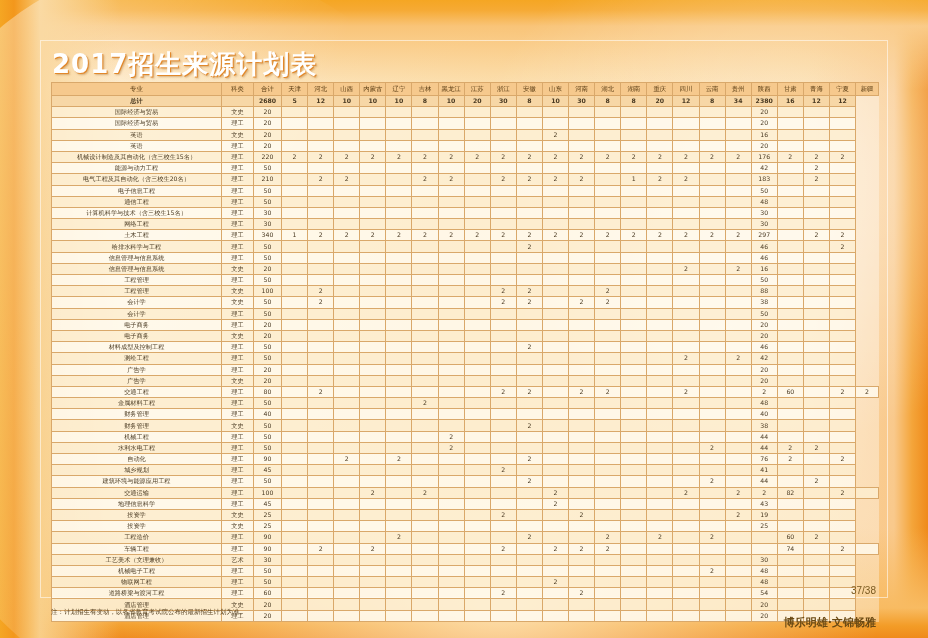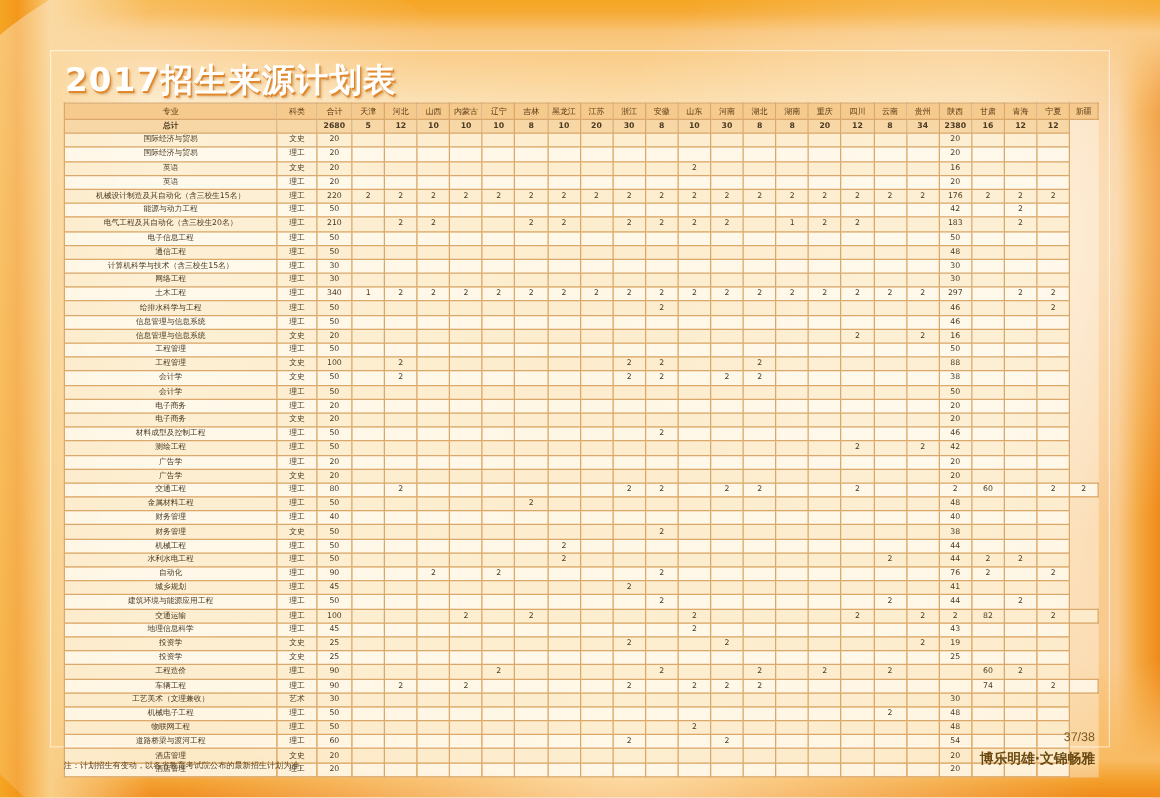--- a/index.html
+++ b/index.html
@@ -85,21 +85,21 @@
   .note {
     position:absolute; left:51px; top:608px;
     font-size: 6.5px; color: #5a4423;
     font-family: "DejaVu Sans", sans-serif;
   }
   .pagenum {
     position:absolute; right:52px; bottom:42px;
     font-size: 10px; color: #7a5a20; font-family: "Liberation Sans", sans-serif;
   }
   .brand {
-    position:absolute; right:52px; bottom:24px;
+    position:absolute; right:52px; bottom:8px;
     font-size: 11px; font-weight:bold; color: #6b4a14;
     font-family: "DejaVu Sans", sans-serif;
   }
   .frame-line {
     position:absolute; left:40px; top:40px; right:40px; bottom:40px;
     border: 1px solid rgba(255,255,255,0.55);
     pointer-events:none;
   }
 </style>
 </head>

